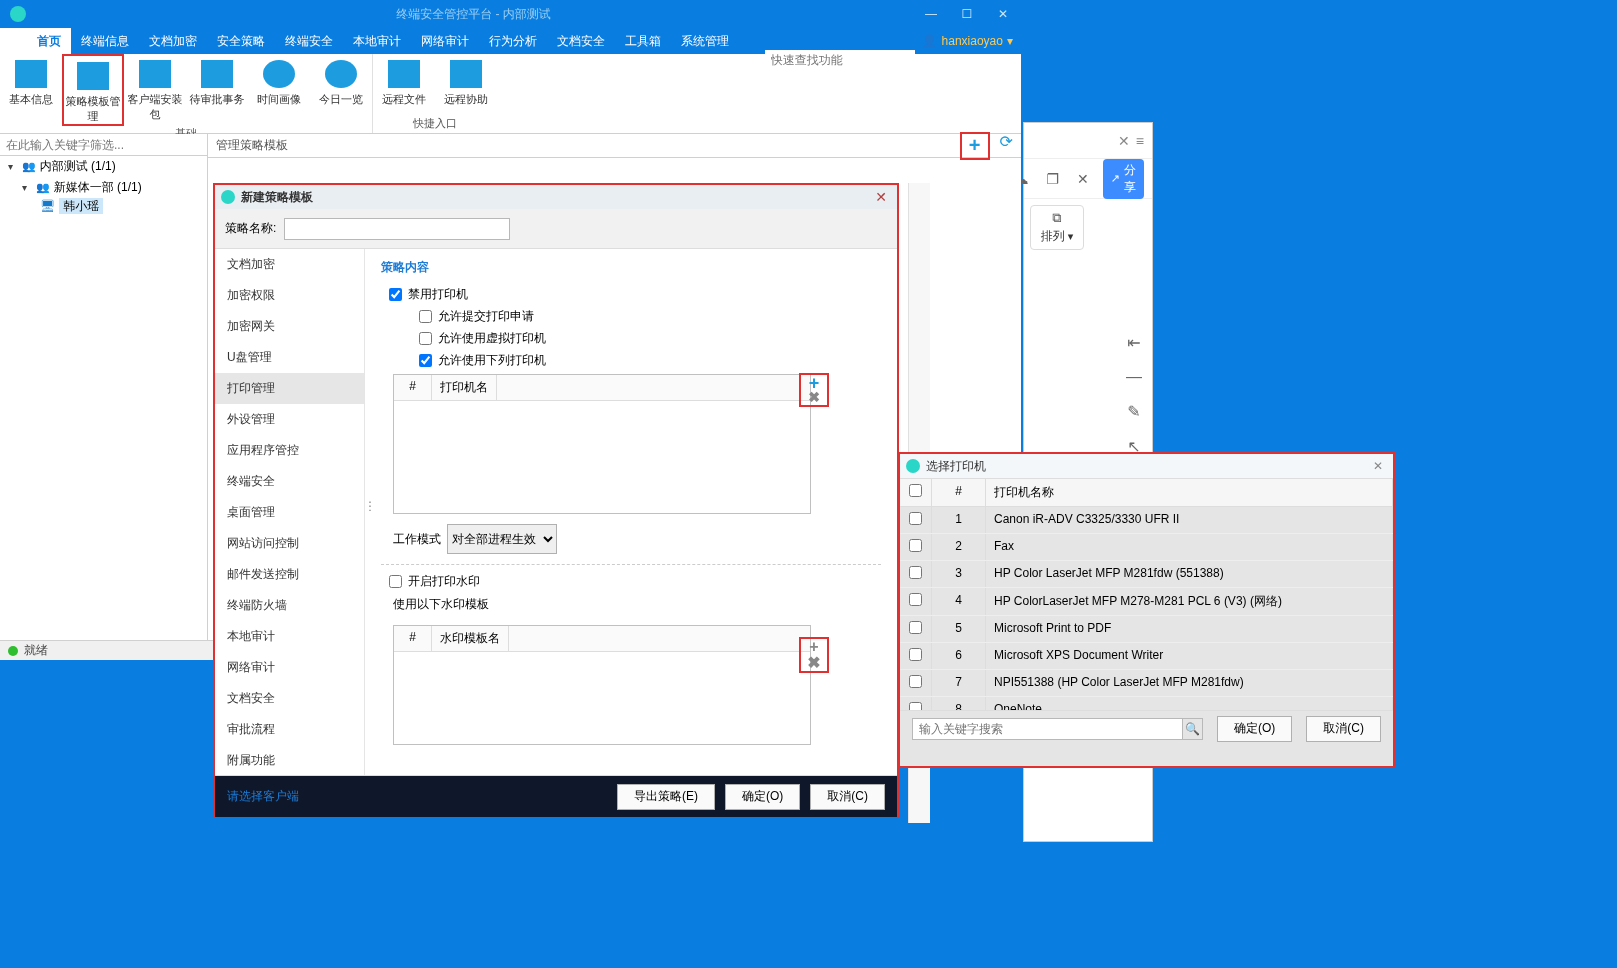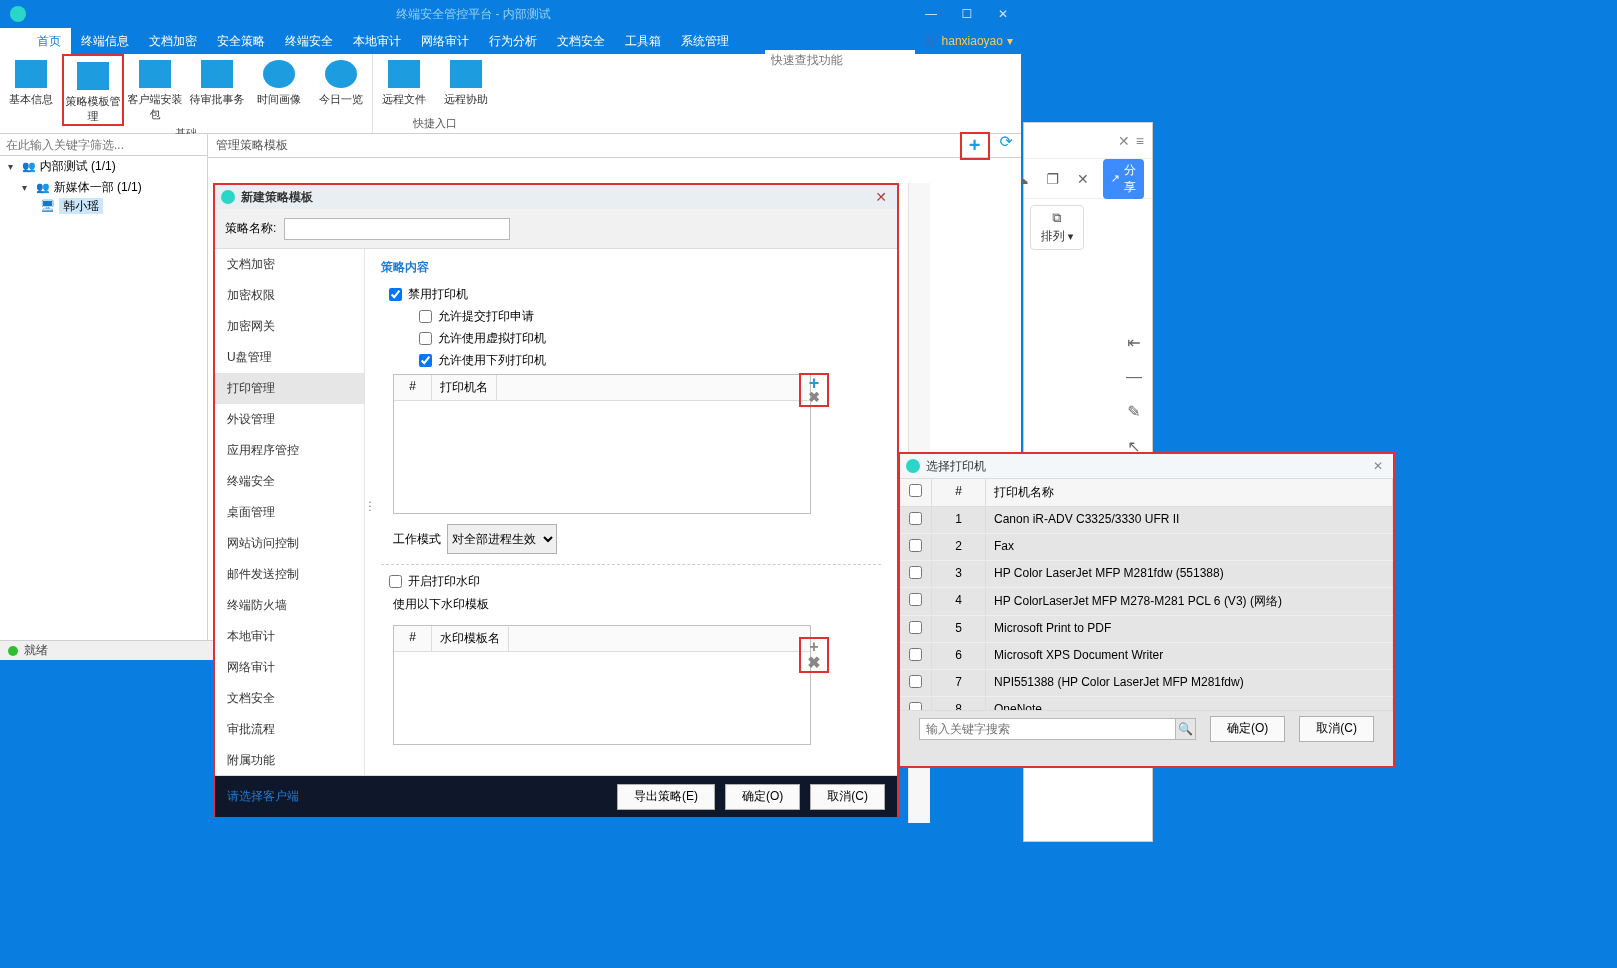--- a/index.html
+++ b/index.html
@@ -7,21 +7,21 @@
 
 
 .main-window { position: absolute; left: 0; top: 0; width: 1021px; height: 660px; background: #fff; }
 .title-bar { height: 28px; background: #0a7de0; color: #fff; display: flex; align-items: center; }
 .title-bar .app-icon { width: 16px; height: 16px; background: #2ad6c7; border-radius: 50%; margin: 0 8px 0 10px; }
 .title-bar .title { flex: 1; text-align: center; color: #9cd0f3; }
 .title-bar .win-btn { width: 36px; height: 28px; display: flex; align-items: center; justify-content: center; color: #cfe9fb; cursor: pointer; }
 
 .menu-bar { height: 26px; background: #0a7de0; display: flex; align-items: center; }
 .menu-item { padding: 0 10px; height: 26px; line-height: 26px; color: #fff; cursor: pointer; }
-.menu-item.active { background: #fff; color: #0a7de0; font-weight: normal; padding-left: 37px; }
+.menu-item.active { background: #fff; color: #0a7de0; font-weight: bold; padding-left: 37px; }
 .menu-search { margin-left: auto; margin-right: 8px; margin-top: 37px; }
 .menu-search input { width: 150px; height: 20px; padding: 0 6px; border: none; background: #fff; }
 .user-label { color: #ffc94f; margin-right: 8px; display: flex; align-items: center; gap: 4px; }
 
 .ribbon { height: 80px; background: #fff; border-bottom: 1px solid #d0d0d0; display: flex; }
 .ribbon-group { display: flex; flex-direction: column; align-items: center; }
 .ribbon-items { display: flex; }
 .ribbon-item { width: 62px; display: flex; flex-direction: column; align-items: center; padding-top: 6px; cursor: pointer; }
 .ribbon-item.selected { border: 2px solid #e03030; }
 .ribbon-icon { width: 32px; height: 28px; background: #1d9de0; display: block; }
@@ -113,21 +113,21 @@
 .dlg-title2 .di { width: 14px; height: 14px; background: #2ad6c7; border-radius: 50%; margin-right: 6px; }
 .dlg-title2 .dt { color: #333; }
 .dlg-title2 .dc { margin-left: auto; color: #888; padding: 0 4px; }
 .printer-grid { height: 232px; overflow: auto; border-top: 1px solid #ddd; }
 .pg-header { display: flex; background: #f6f6f6; border-bottom: 1px solid #ddd; }
 .pg-header div, .pg-row div { border-right: 1px solid #ddd; padding: 5px 8px; }
 .pg-col-chk { width: 32px; text-align: center; }
 .pg-col-num { width: 54px; text-align: center; }
 .pg-col-name { flex: 1; }
 .pg-row { display: flex; border-bottom: 1px solid #eee; }
-.pg-footer { height: 36px; border-top: 1px solid #ddd; display: flex; align-items: center; padding: 0 19px; gap: 8px; }
+.pg-footer { height: 36px; border-top: 1px solid #ddd; display: flex; align-items: center; padding: 0 12px; gap: 8px; }
 .pg-footer input { flex: 1; height: 22px; border: 1px solid #b8b8b8; padding: 0 6px; }
 .srch-icon { width: 20px; height: 22px; border: 1px solid #b8b8b8; border-left: none; display: flex; align-items: center; justify-content: center; color: #666; margin-left: -8px; }
 .pg-footer .dlg-btn { margin-left: 6px; }
 
 
 .right-ghost { position: absolute; left: 908px; top: 183px; width: 22px; height: 640px; background: #f7f7f7; border-left: 1px solid #e0e0e0; }
 </style>
 </head>
 <body>
 

